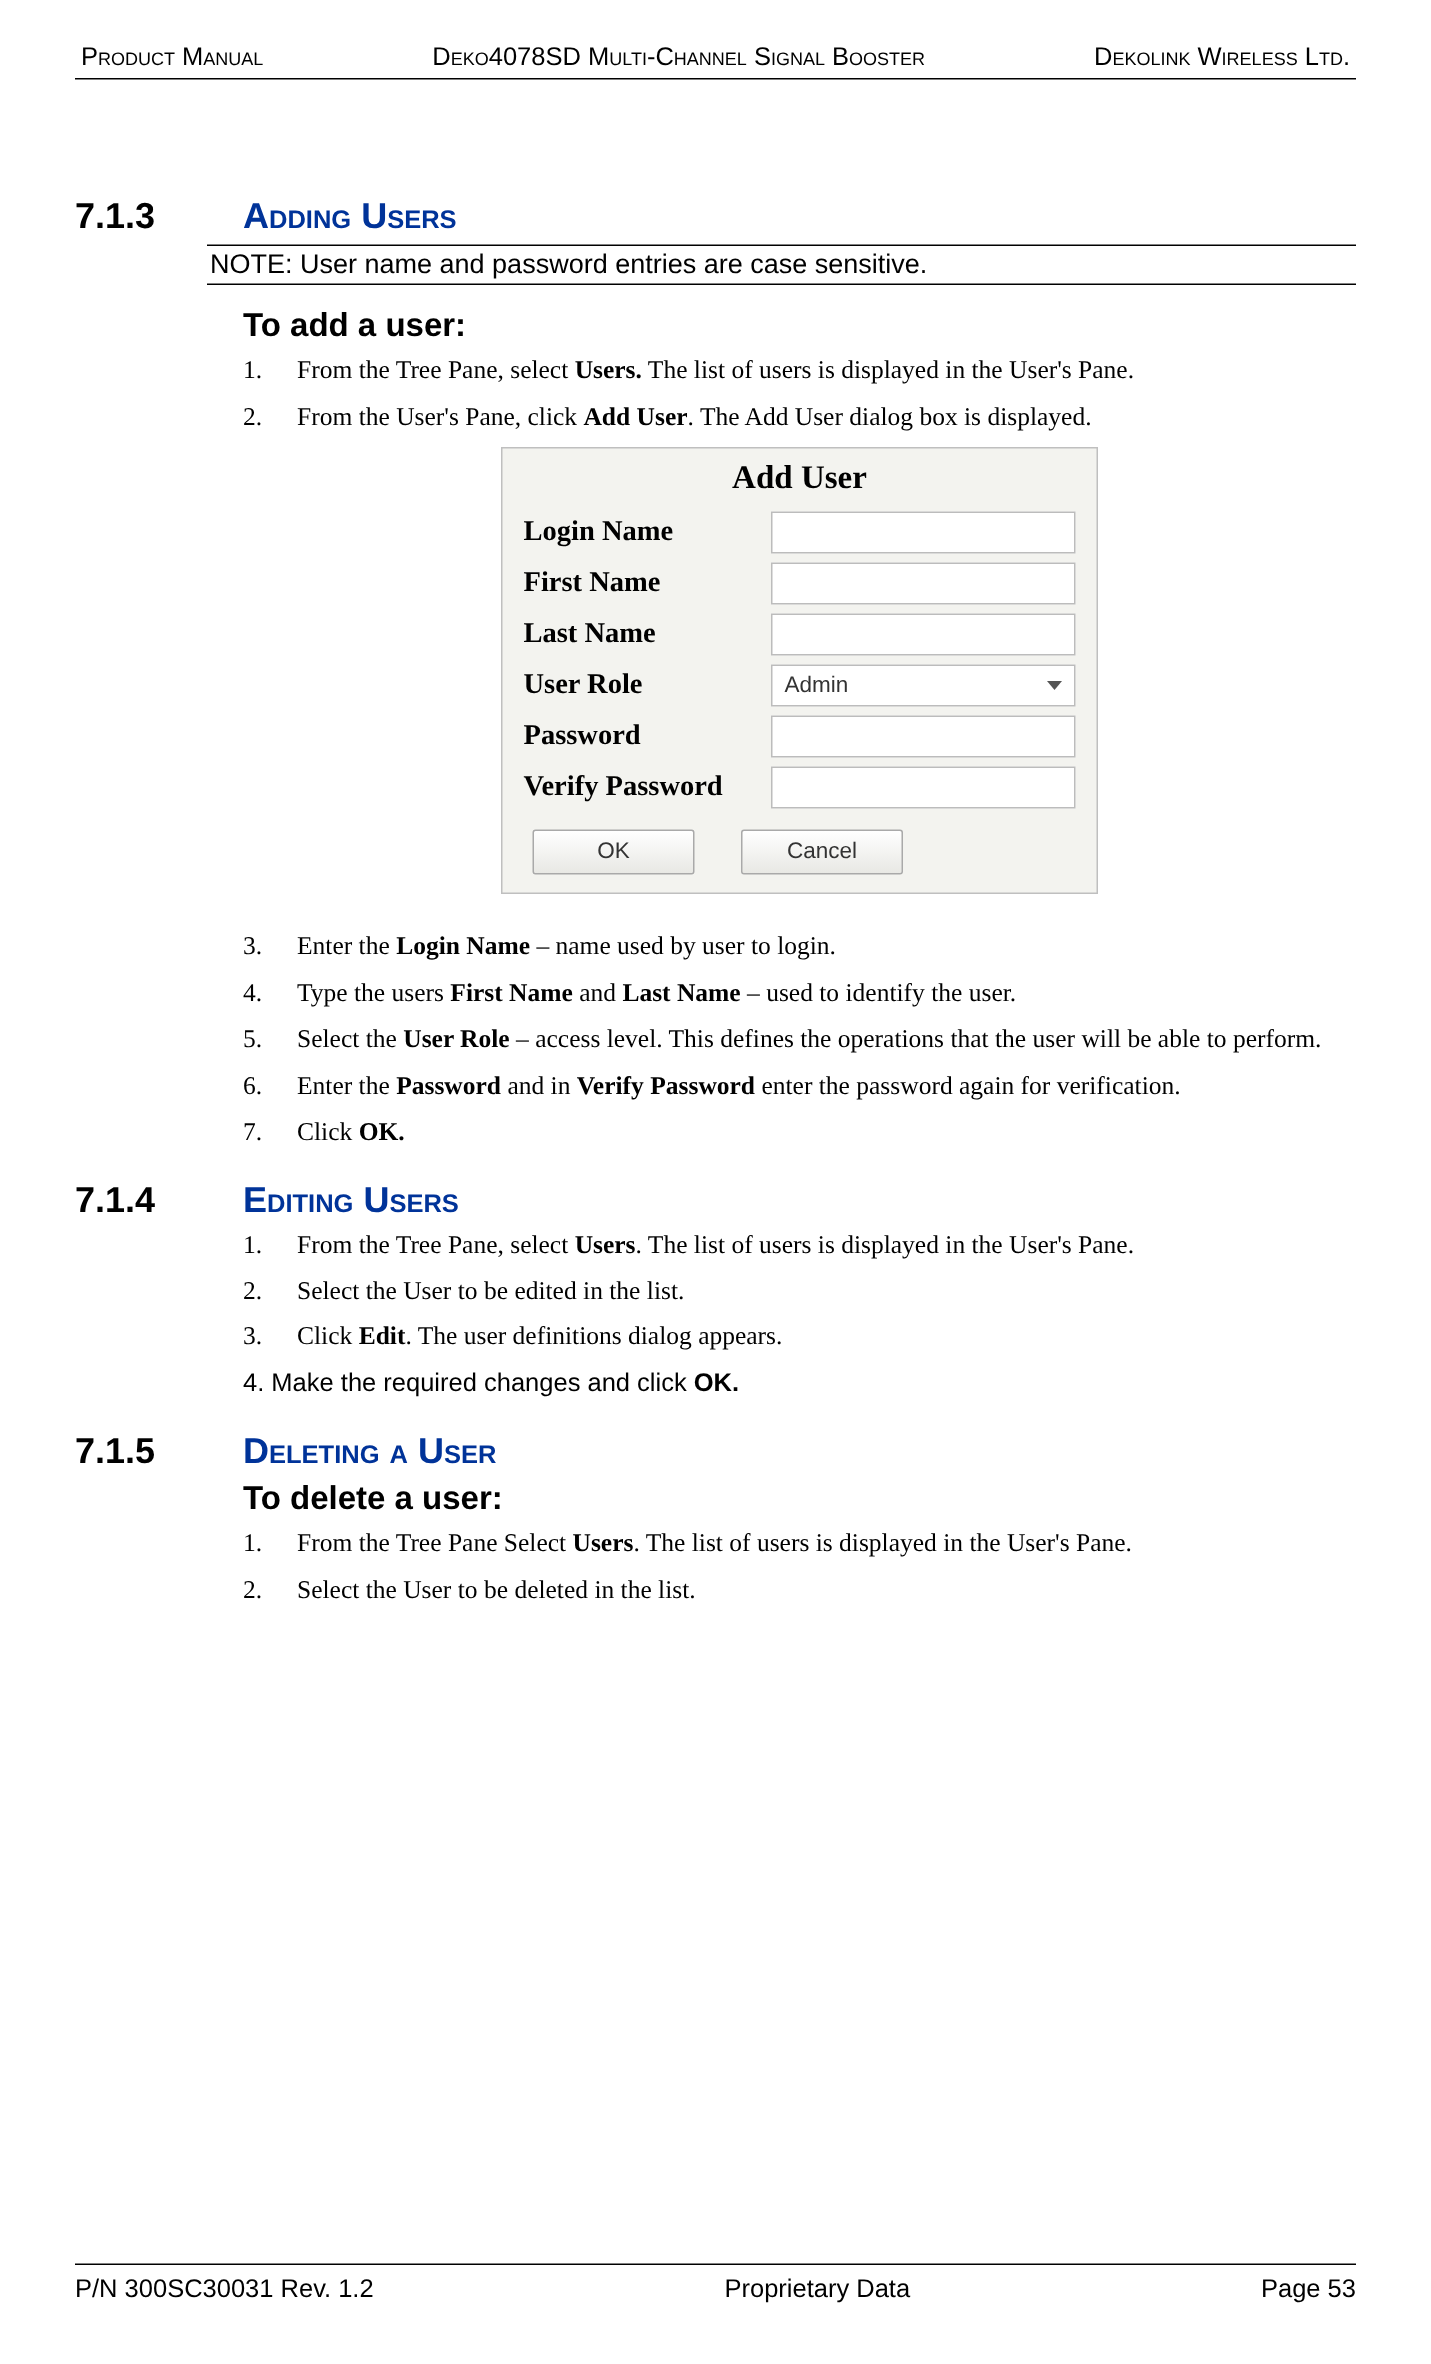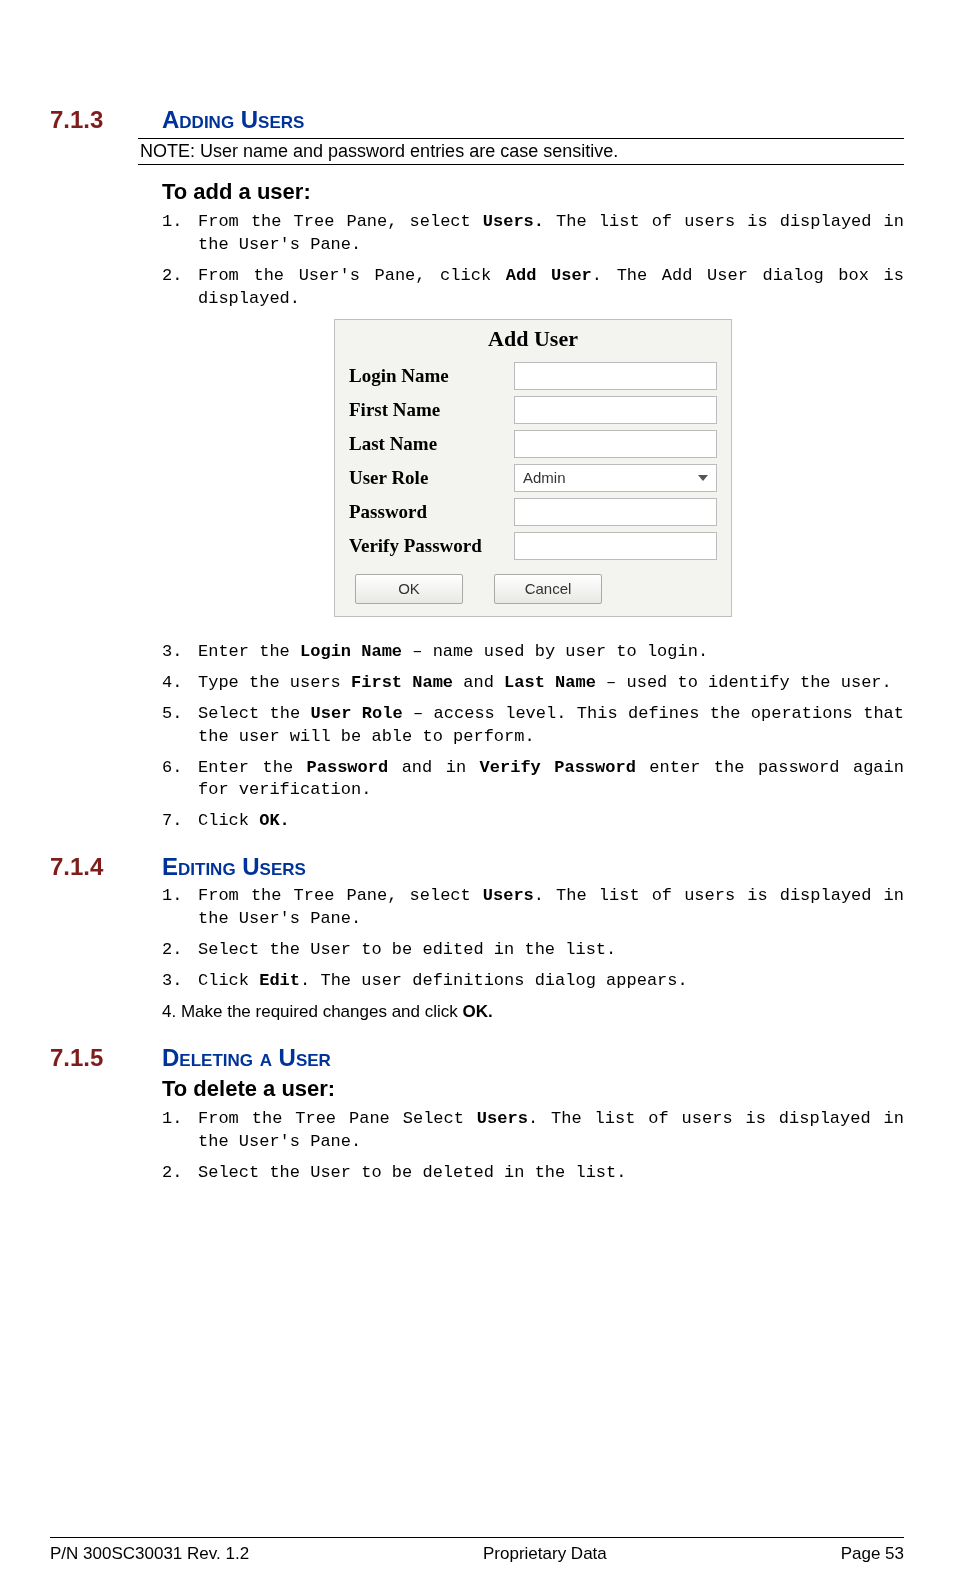--- a/index.html
+++ b/index.html
@@ -2,47 +2,52 @@
 <html><head>
 <meta charset="utf-8">
 <style>
   * { box-sizing: border-box; margin: 0; padding: 0; }
   html, body { width: 954px; height: 1576px; background: #fff; font-family: Verdana, Geneva, sans-serif; color: #000; }
   .page { width: 954px; height: 1576px; padding: 28px 50px 28px 50px; position: relative; }
   .header-row { display: flex; justify-content: space-between; font-variant: small-caps; font-size: 17px; padding: 0 4px 4px 4px; border-bottom: 1.5px solid #000; }
   .header-row span { white-space: nowrap; }
   .content { padding-top: 78px; }
   .sec-row { display: flex; align-items: baseline; margin-bottom: 4px; }
-  .sec-num { width: 112px; font-size: 24px; font-weight: bold; color: #7f1d1d; font-family: Arial, sans-serif; }
+  .sec-num { width: 112px; font-size: 24px; font-weight: bold; color: #000000; font-family: Arial, sans-serif; }
   .sec-title { font-size: 24px; font-weight: bold; color: #003399; font-variant: small-caps; font-family: Arial, sans-serif; }
   .note-box { margin-left: 88px; border-top: 1px solid #000; border-bottom: 1px solid #000; font-family: Arial, sans-serif; font-size: 18px; padding: 2px 2px; margin-bottom: 14px; }
   .body { margin-left: 112px; }
   .sub-h { font-family: Arial, sans-serif; font-weight: bold; font-size: 22px; margin-bottom: 6px; margin-top: 2px; }
   ol.steps { list-style: none; counter-reset: step; }
-  ol.steps > li { counter-increment: step; position: relative; padding-left: 36px; font-size: 17px; line-height: 1.35; margin-bottom: 8px; text-align: justify; font-family: Liberation Mono, monospace; }
+  ol.steps > li { counter-increment: step; position: relative; padding-left: 36px; font-size: 17px; line-height: 1.35; margin-bottom: 8px; text-align: justify; font-family: Liberation Serif, serif; }
   ol.steps > li::before { content: counter(step) "."; position: absolute; left: 0; }
   b { font-weight: bold; }
   .dialog-wrap { text-align: center; margin: 8px 0 24px 0; }
   .dialog { display: inline-block; border: 1px solid #bfbfbf; background: #f3f3ef; padding: 0 0 10px 0; width: 398px; text-align: left; }
   .dialog-title { text-align: center; font-family: "Times New Roman", serif; font-weight: bold; font-size: 22px; padding: 6px 0 10px 0; }
   .drow { display: flex; align-items: center; padding: 0 14px; margin-bottom: 6px; }
   .dlabel { width: 165px; font-family: "Times New Roman", serif; font-weight: bold; font-size: 19px; }
   .dinput { flex: 1; height: 28px; border: 1px solid #bcbcbc; background: #fff; }
   .dselect { flex: 1; height: 28px; border: 1px solid #bcbcbc; background: #fff; display: flex; align-items: center; justify-content: space-between; padding: 0 8px; font-family: Verdana, sans-serif; font-size: 15px; color: #333; }
   .caret { width: 0; height: 0; border-left: 5px solid transparent; border-right: 5px solid transparent; border-top: 6px solid #555; }
   .btn-row { display: flex; gap: 31px; padding: 8px 20px 2px 20px; }
   .dbtn { width: 108px; height: 30px; border: 1px solid #a9a9a9; background: linear-gradient(#ffffff,#e8e8e4); font-family: Verdana, sans-serif; font-size: 15px; color: #333; display: flex; align-items: center; justify-content: center; border-radius: 2px; }
   .sec-block { margin-bottom: 20px; }
-  .footer-row { position: absolute; left: 50px; right: 50px; bottom: 12px; display: flex; justify-content: space-between; font-size: 17px; padding-top: 6px; border-top: 1.5px solid #000; font-family: Verdana, sans-serif; }
+  .footer-row { position: absolute; left: 50px; right: 50px; bottom: 40px; display: flex; justify-content: space-between; font-size: 17px; padding-top: 6px; border-top: 1.5px solid #000; font-family: Verdana, sans-serif; }
   .plain-step { font-size: 17px; line-height: 1.35; margin-bottom: 8px; padding-left: 0; font-family: Verdana, sans-serif; }
 </style>
 </head>
 <body>
 
 <div class="page">
+  <div class="header-row">
+    <span>Product Manual</span>
+    <span>Deko4078SD Multi-Channel Signal Booster</span>
+    <span>Dekolink Wireless Ltd.</span>
+  </div>
 
   <div class="content">
 
     <div class="sec-block">
       <div class="sec-row">
         <div class="sec-num">7.1.3</div>
         <div class="sec-title">Adding Users</div>
       </div>
       <div class="note-box">NOTE: User name and password entries are case sensitive.</div>
       <div class="body">

